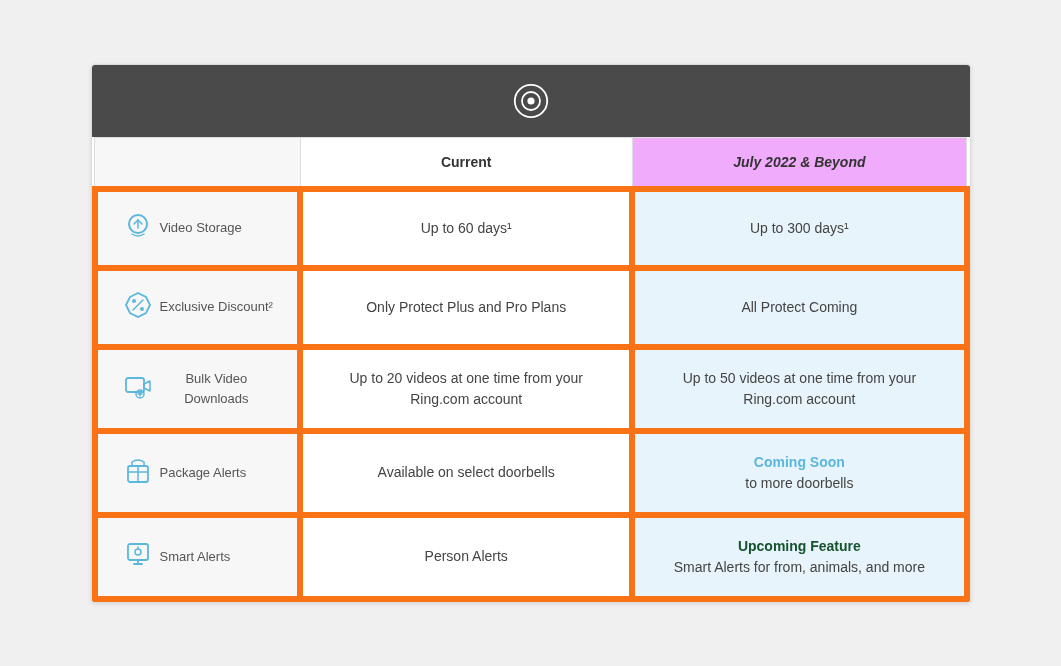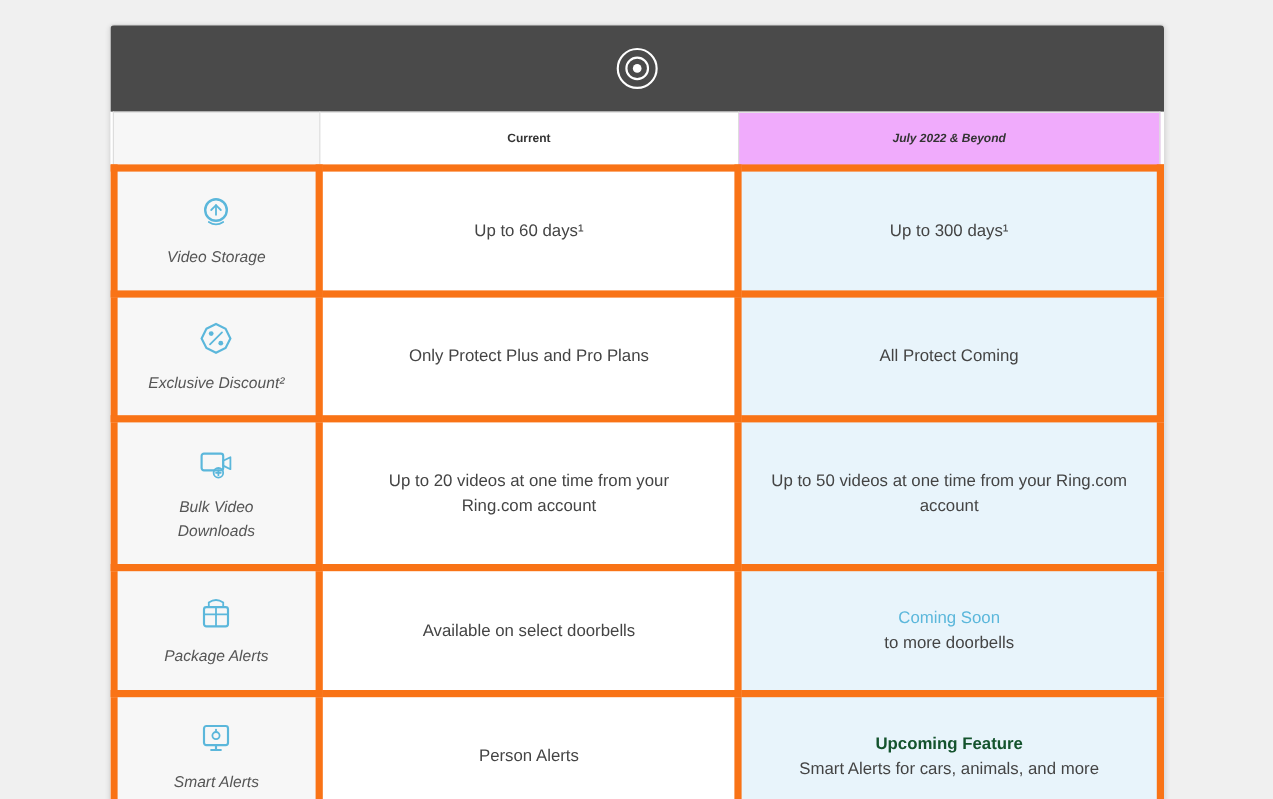--- a/index.html
+++ b/index.html
@@ -41,21 +41,21 @@
     }
     table {
       width: 100%;
       border-collapse: collapse;
     }
     thead tr th {
       border: 1px solid #ddd;
       padding: 16px 20px;
       text-align: center;
       font-weight: 700;
-      font-size: 10px;
+      font-size: 14px;
       color: #333;
       background: #fff;
     }
     thead tr th:first-child {
       background: #f7f7f7;
     }
     thead tr th.col-july {
       background: #f0abfc;
       font-style: italic;
     }
@@ -71,37 +71,35 @@
     tbody tr td:first-child {
       background: #f7f7f7;
       color: #555;
       font-size: 13px;
     }
     tbody tr td.col-july {
       background: #e8f4fb;
     }
     .feature-cell {
       display: flex;
-      flex-direction: column;
       align-items: center;
       gap: 6px;
-      font-style: italic;
     }
     .feature-icon {
       color: #5bb7db;
       font-size: 28px;
       line-height: 1;
     }
     .feature-label {
       font-size: 13px;
       color: #555;
     }
     .coming-soon {
       color: #5bb7db;
-      font-weight: 400;
+      font-weight: 700;
     }
     .upcoming-feature {
       color: #14532d;
       font-weight: 600;
     }
   </style>
 </head>
 <body>
 
 <div class="table-container">
@@ -195,18 +193,18 @@
     <line x1="16" y1="22" x2="16" y2="26" stroke="#5bb7db" stroke-width="1.8" stroke-linecap="round"></line>
     <circle cx="16" cy="14" r="3" stroke="#5bb7db" stroke-width="1.5" fill="none"></circle>
     <line x1="16" y1="9" x2="16" y2="11" stroke="#5bb7db" stroke-width="1.5" stroke-linecap="round"></line>
   </svg></span>
               <span class="feature-label">Smart Alerts</span>
             </div>
           </td>
           <td>Person Alerts</td>
           <td class="col-july">
             <div class="upcoming-feature">Upcoming Feature</div>
-            <div>Smart Alerts for cars, animals, and more</div>
+            <div>Smart Alerts for from, animals, and more</div>
           </td>
         </tr>
       </tbody>
   </table>
 </div>
 
 </body></html>

